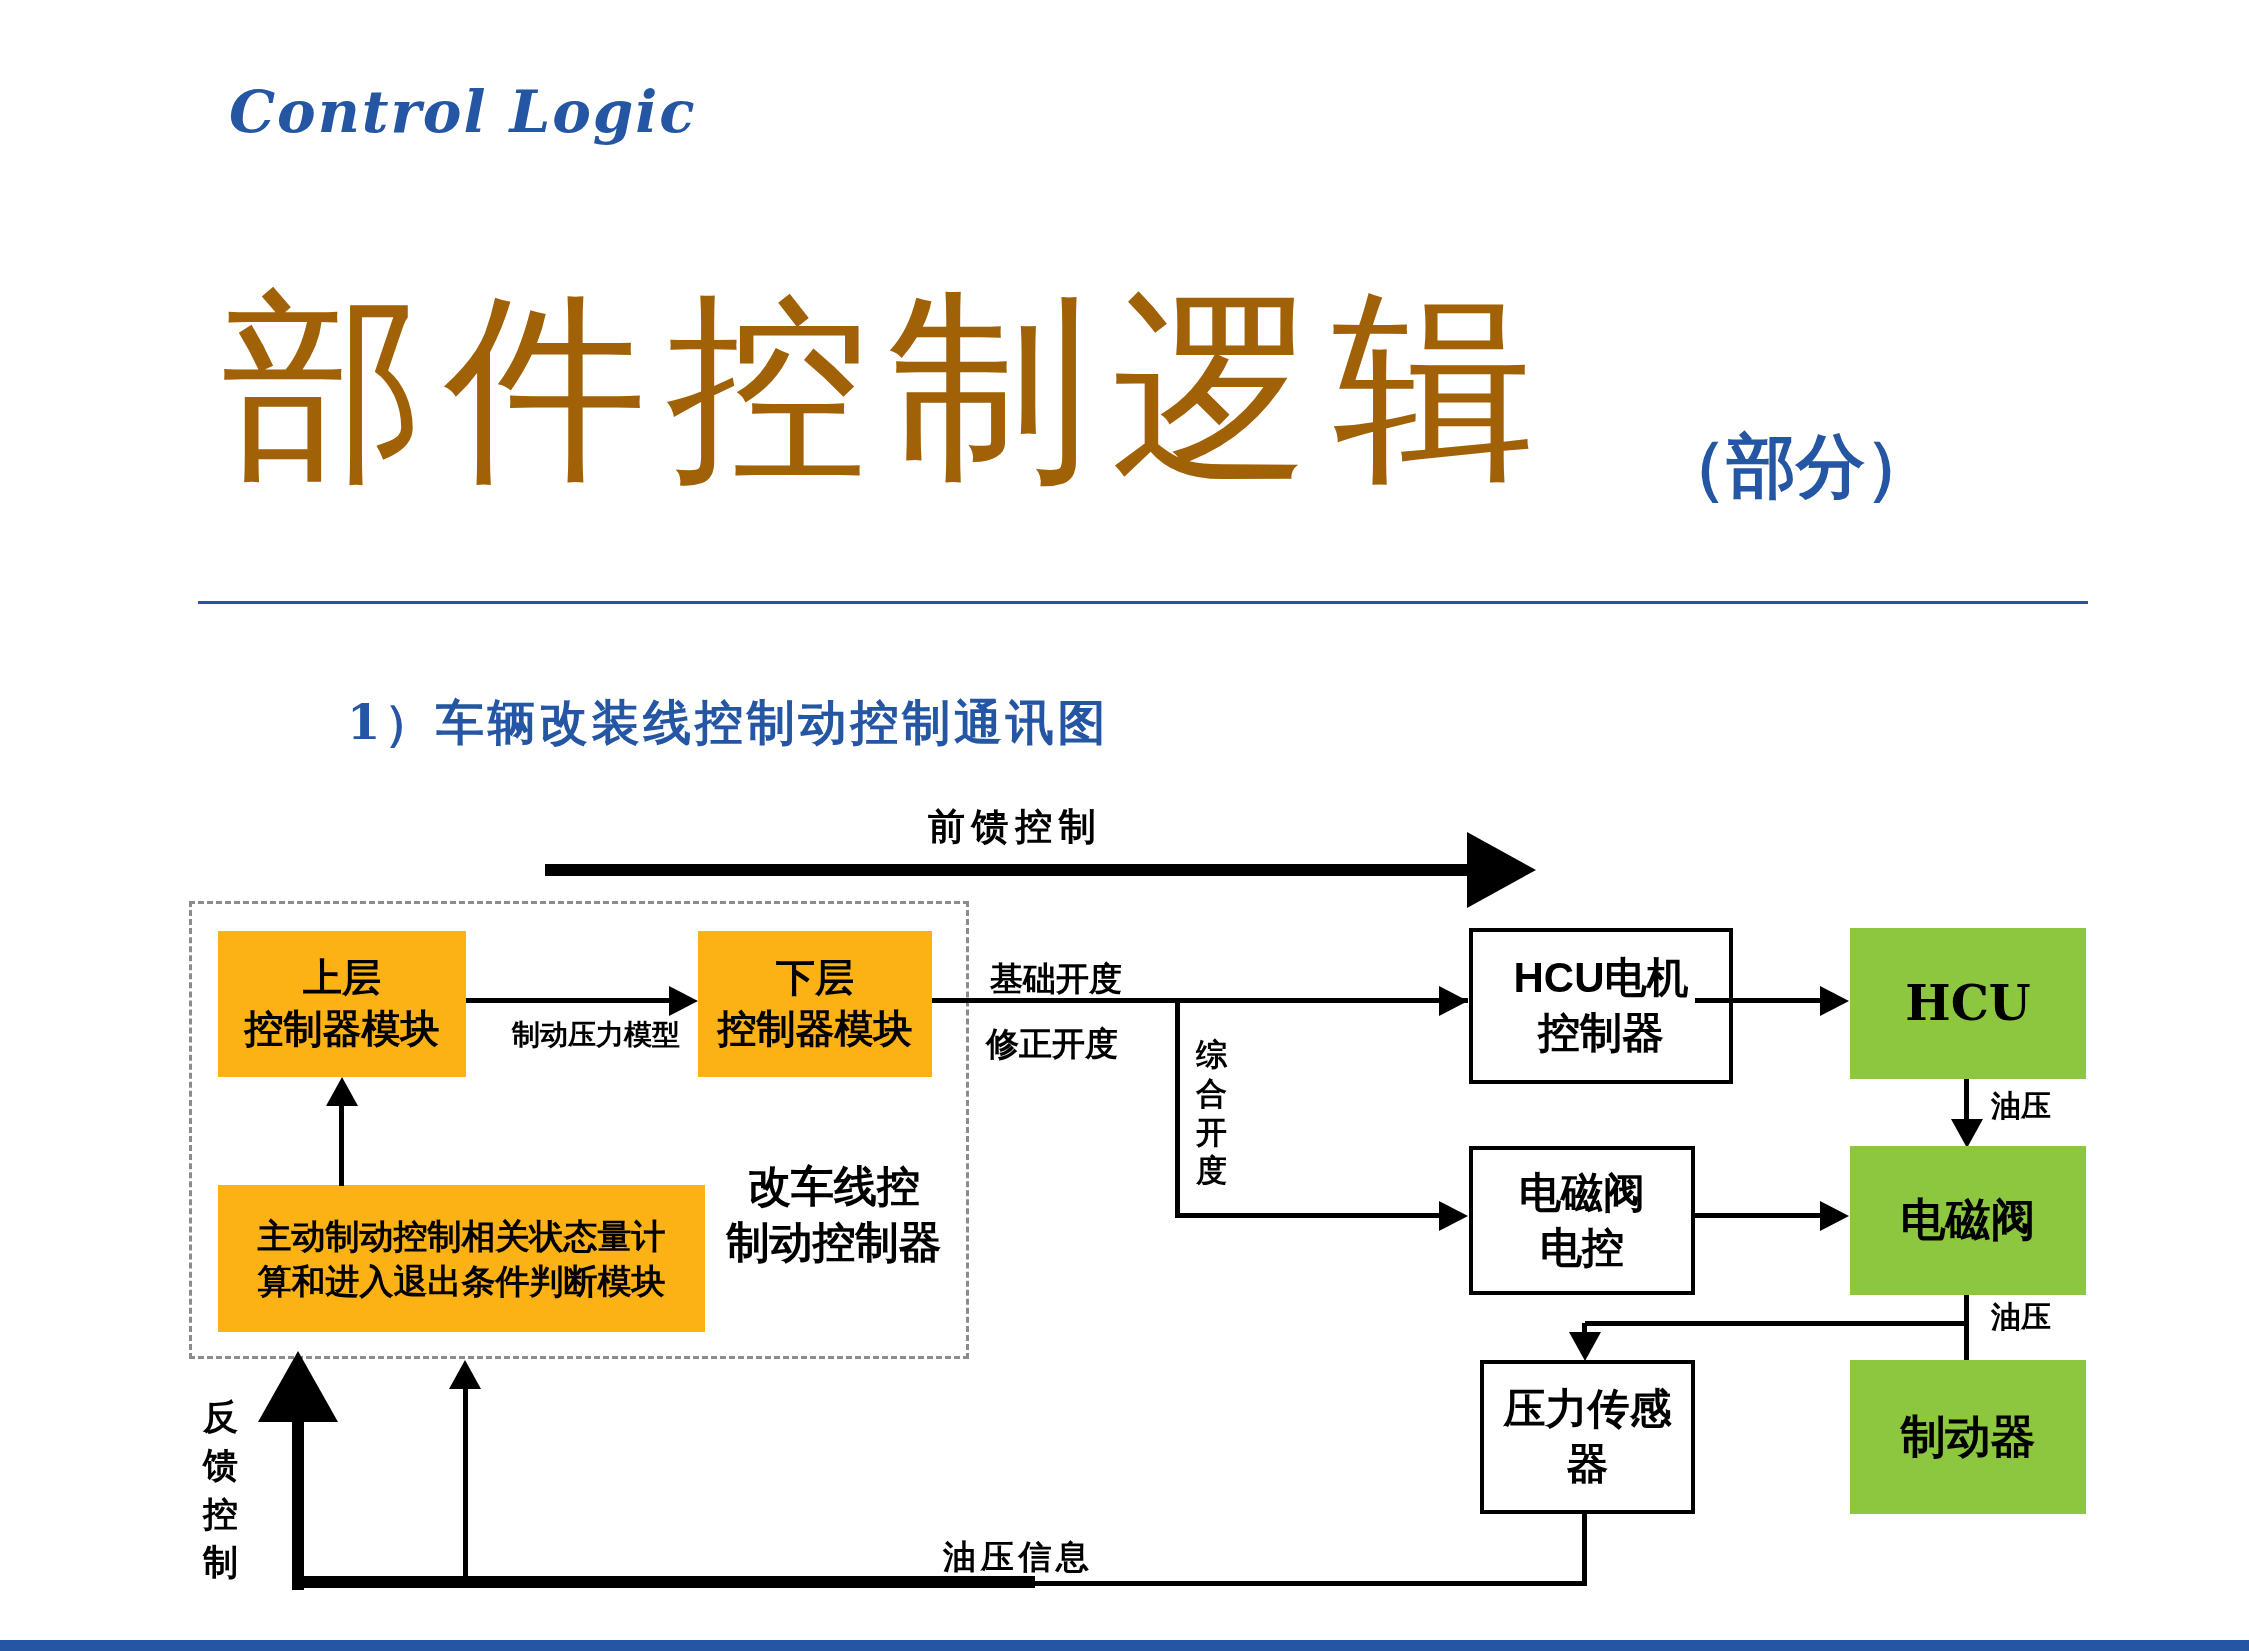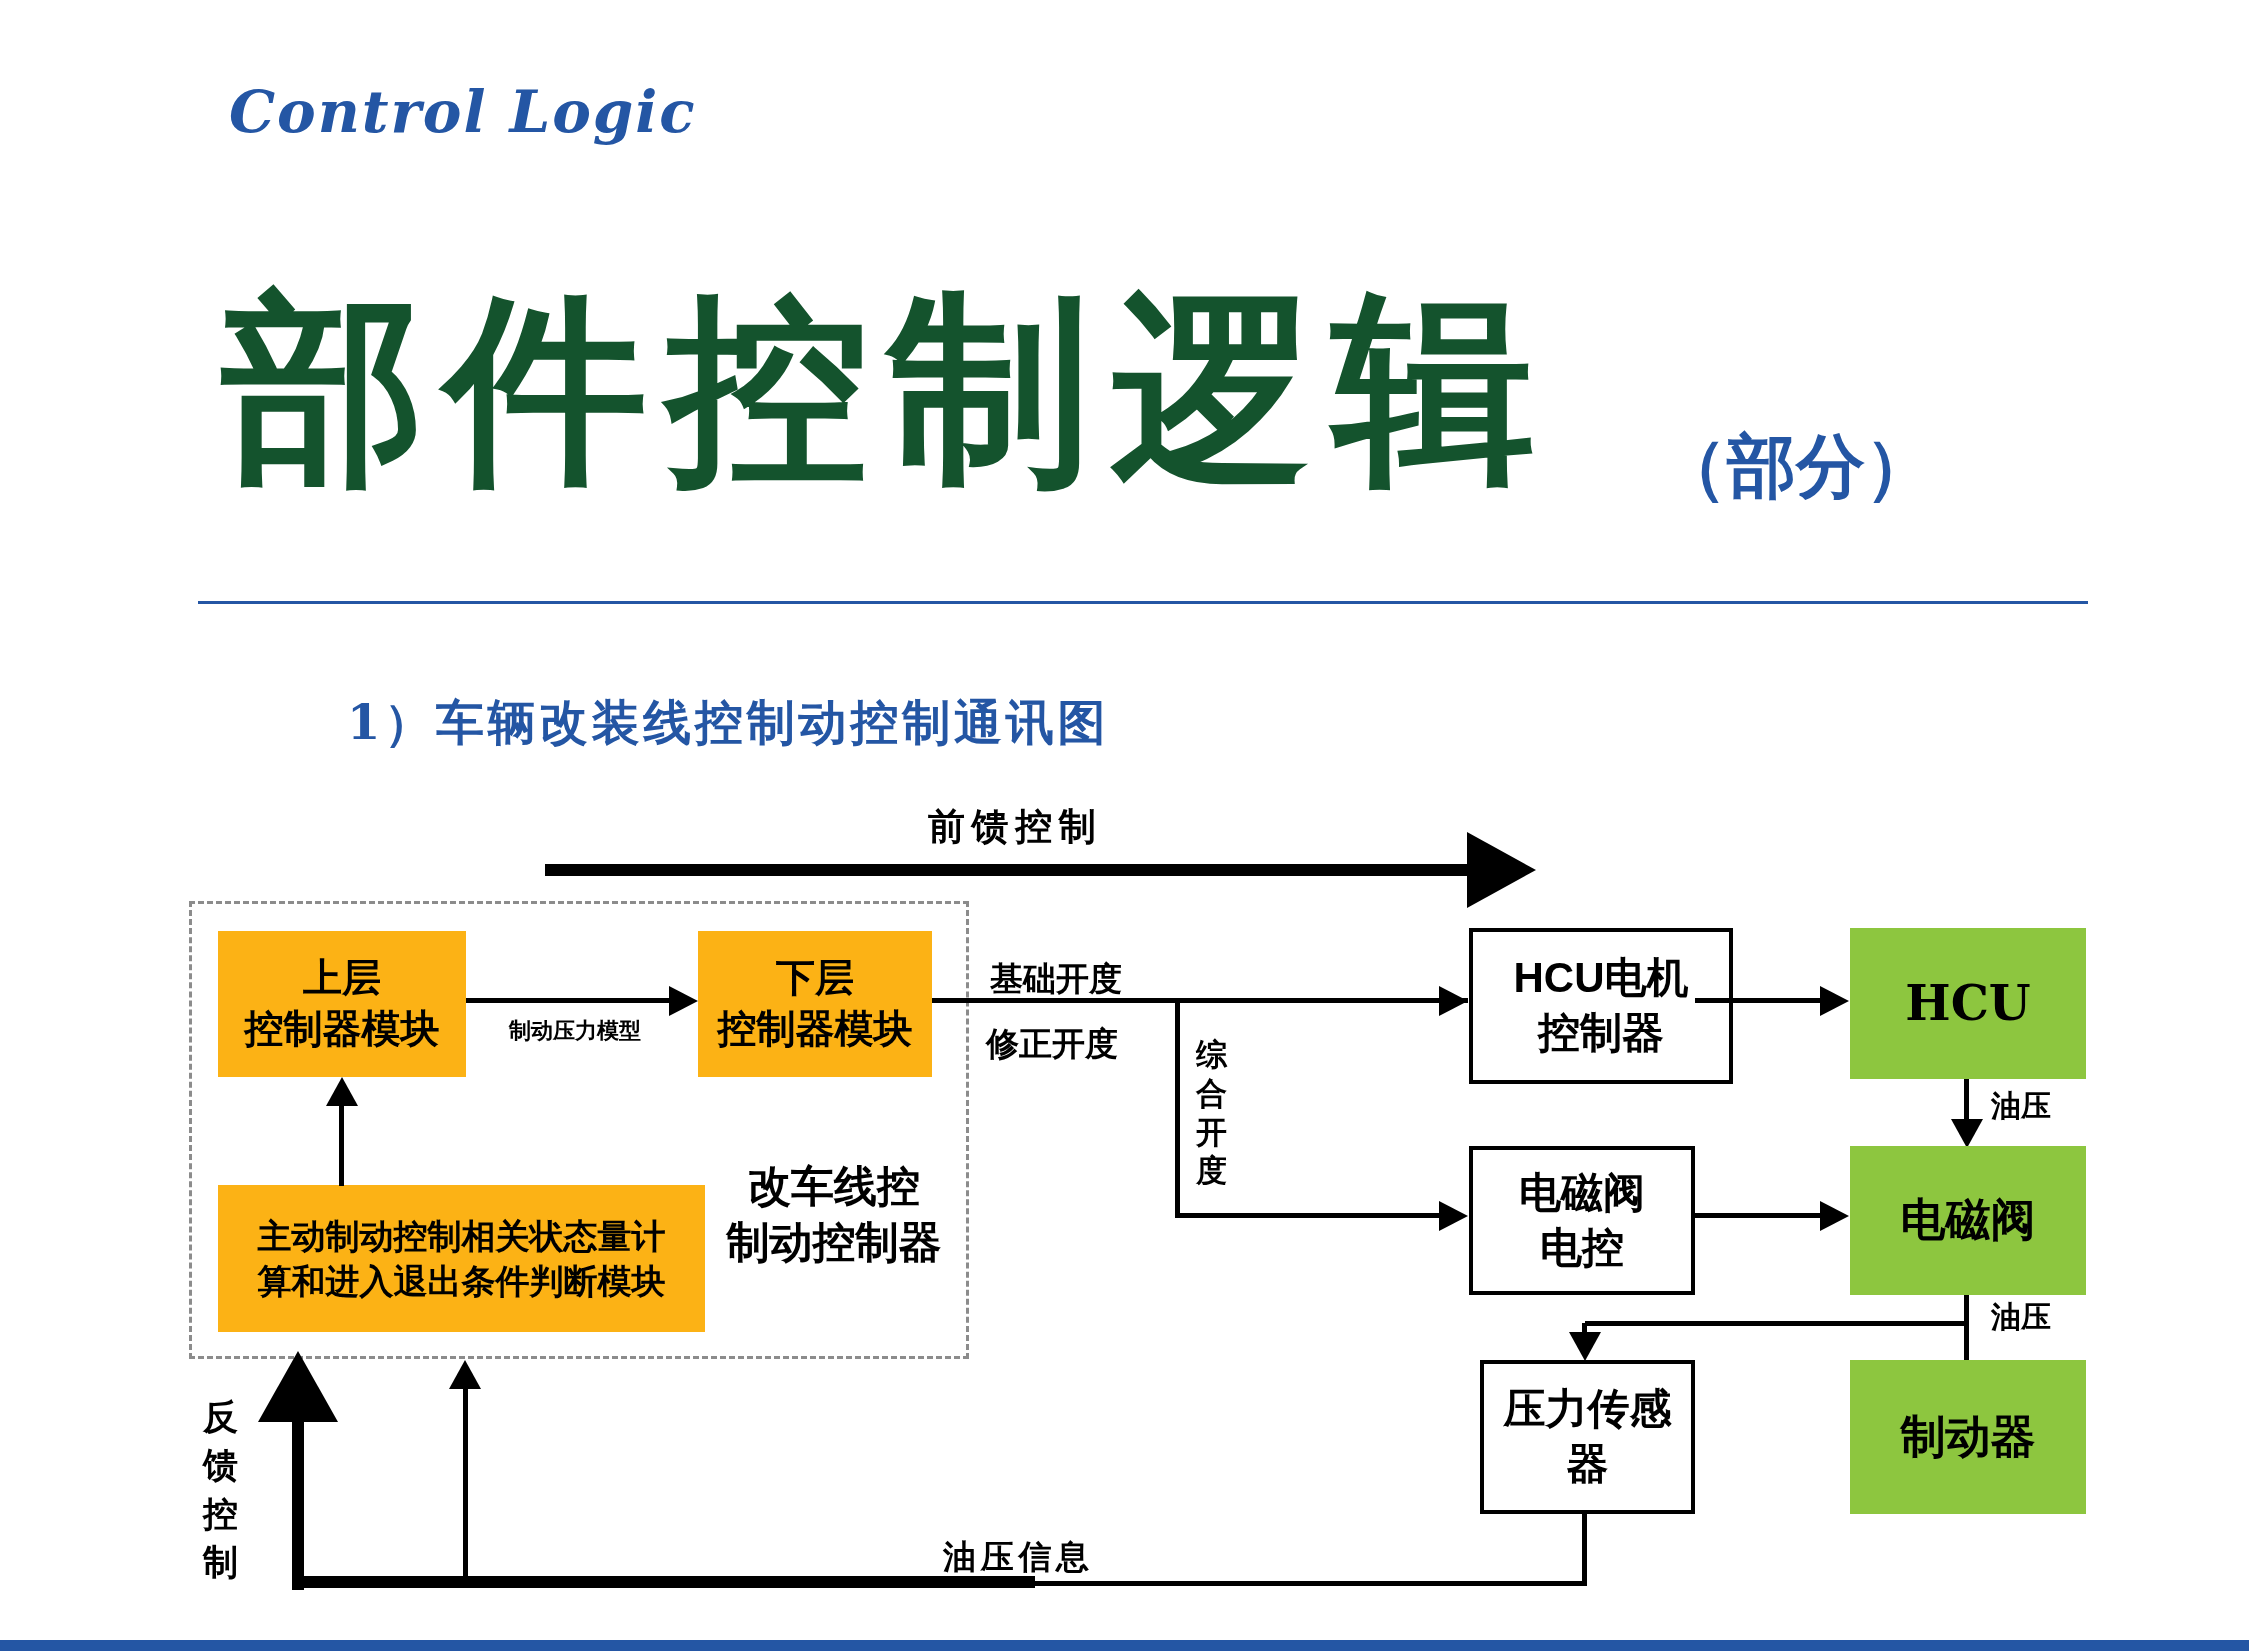--- a/index.html
+++ b/index.html
@@ -13,21 +13,21 @@
   
   #eyebrow {
     position:absolute; left:229px; top:78px;
     font-family:"DejaVu Serif","Liberation Serif",serif;
     font-style:italic; font-weight:bold; font-size:58px; color:#2456A4;
     letter-spacing:1.9px;
   }
   #title {
     position:absolute; left:222px; top:272px;
     font-family:"DejaVu Serif","Liberation Serif",serif;
-    font-weight:bold; font-size:203px; line-height:1.15; color:#14532d;
+    font-weight:normal; font-size:203px; line-height:1.15; color:#a16207;
     letter-spacing:19px; white-space:nowrap;
   }
   #title-suffix {
     position:absolute; left:1658px; top:421px;
     font-family:"DejaVu Serif","Liberation Serif",serif;
     font-weight:bold; font-size:69px; color:#2456A4; white-space:nowrap;
   }
   #divider { position:absolute; left:198px; top:601px; width:1890px; height:3.3px; background:#2456A4; }
   #section-heading {
     position:absolute; left:347px; top:691px;
@@ -69,21 +69,21 @@
   #ff-line  { left:545px; top:864px; width:926px; height:11.8px; }
   #ff-arrow { left:1467px; top:832px; }
 
   
   #box-upper { left:218px;  top:931px; width:248px;  height:146px; }
   #box-lower { left:698px; top:931px; width:234px;  height:146px; }
   #box-state { left:218px;  top:1185px; width:487px; height:147px; font-size:34px; }
 
   #line-ul { left:466px; top:998px; width:206px; height:5.2px; }
   #arr-ul  { left:669px; top:986px; }
-  #lbl-bpm { left:470px; top:1017px; width:210px; text-align:center; font-size:22px; }
+  #lbl-bpm { left:470px; top:1017px; width:210px; text-align:right; font-size:28px; }
 
   #line-su { left:339px; top:1103px; width:5.2px; height:83px; }
   #arr-su  { left:326px; top:1077px; }
 
   #group-label { left:704px; top:1159px; width:260px; text-align:center; font-size:43px; line-height:1.3; }
 
   
   #line-lh { left:932px; top:998px; width:536px; height:5.2px; }
   #arr-lh  { left:1439px; top:986px; }
   #lbl-base { left:990px; top:958px; }

